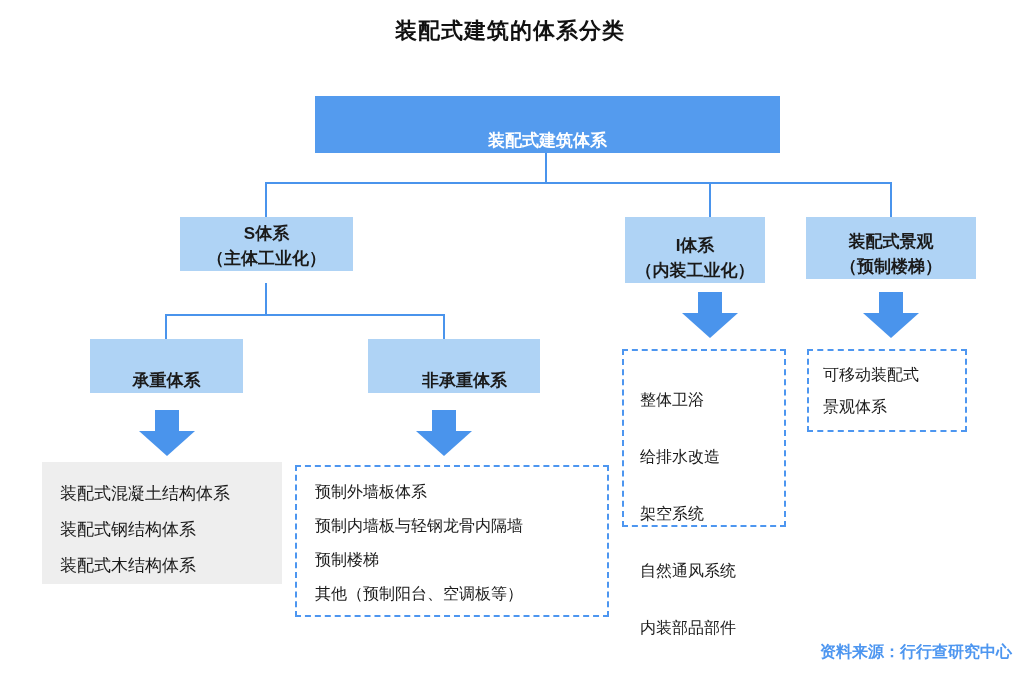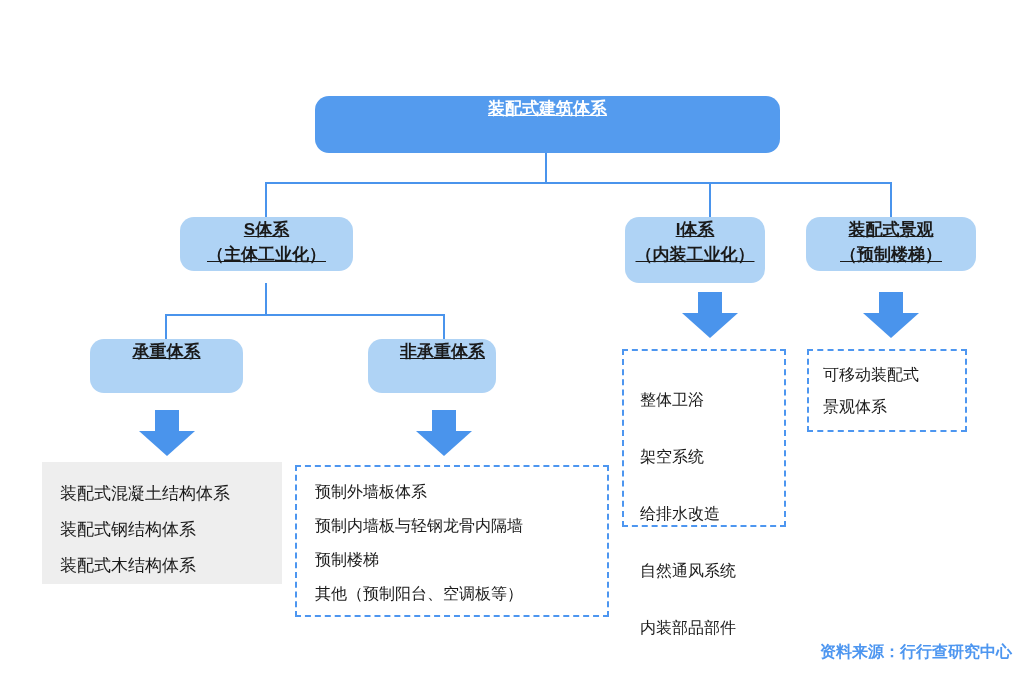--- a/index.html
+++ b/index.html
@@ -3,31 +3,31 @@
 <meta charset="utf-8">
 <style>
   html,body{margin:0;padding:0;background:#ffffff;}
   body{font-family:"Liberation Sans","DejaVu Sans",sans-serif;}
   .canvas{position:relative;width:1020px;height:676px;background:#ffffff;overflow:hidden;}
 
   .title{position:absolute;left:0;top:16px;width:1020px;margin:0;
          text-align:center;font-size:22px;font-weight:bold;color:#111;letter-spacing:1px;}
 
   .node{position:absolute;box-sizing:border-box;display:flex;flex-direction:column;
-        align-items:center;justify-content:flex-start;text-align:center;
-        font-weight:bold;color:var(--text);font-size:17px;line-height:25px;border-radius:14px;text-decoration:underline;}
+        align-items:center;justify-content:flex-end;text-align:center;
+        font-weight:bold;color:var(--text);font-size:17px;line-height:25px;border-radius:0;}
   .node.root{left:315px;top:96px;width:465px;height:57px;
              background:var(--root-fill);color:var(--root-text);font-size:17px;}
   .node.branch{background:var(--branch-fill);}
   .node.branch-s{left:180px;top:217px;width:173px;height:54px;}
   .node.branch-i{left:625px;top:217px;width:140px;height:66px;}
-  .node.branch-landscape{left:806px;top:217px;width:170px;height:54px;}
+  .node.branch-landscape{left:806px;top:217px;width:170px;height:62px;}
   .node.sub{background:var(--branch-fill);height:54px;top:339px;}
   .node.sub-load{left:90px;width:153px;}
-  .node.sub-nonload{left:368px;width:128px;padding-left:21px;}
+  .node.sub-nonload{left:368px;width:172px;padding-left:21px;}
 
   .cline{position:absolute;background:var(--line);}
   .l1{left:545px;top:153px;width:2px;height:30px;}
   .l2{left:265px;top:182px;width:627px;height:2px;}
   .l3{left:265px;top:184px;width:2px;height:33px;}
   .l4{left:709px;top:184px;width:2px;height:33px;}
   .l5{left:890px;top:184px;width:2px;height:33px;}
   .l6{left:265px;top:283px;width:2px;height:33px;}
   .l7{left:165px;top:314px;width:280px;height:2px;}
   .l8{left:165px;top:316px;width:2px;height:33px;}
@@ -56,20 +56,21 @@
   .leaf-landscape .line{line-height:32px;}
 
   .source{position:absolute;right:8px;top:642px;font-size:16px;font-weight:bold;
           color:var(--source-text);white-space:nowrap;}
 </style>
 </head>
 <body>
 
 <div class="canvas">
 
+  <h1 class="title">装配式建筑的体系分类</h1>
 
   <div class="node root">
     <span>装配式建筑体系</span>
   </div>
 
   <div class="cline l1"></div>
   <div class="cline l2"></div>
   <div class="cline l3"></div>
   <div class="cline l4"></div>
   <div class="cline l5"></div>
@@ -123,22 +124,22 @@
 
   <div class="leaf leaf-dashed leaf-nonload">
     <div class="line">预制外墙板体系</div>
     <div class="line">预制内墙板与轻钢龙骨内隔墙</div>
     <div class="line">预制楼梯</div>
     <div class="line">其他（预制阳台、空调板等）</div>
   </div>
 
   <div class="leaf leaf-dashed leaf-i">
     <div class="line">整体卫浴</div>
+    <div class="line">给排水改造</div>
     <div class="line">架空系统</div>
-    <div class="line">给排水改造</div>
     <div class="line">自然通风系统</div>
     <div class="line">内装部品部件</div>
   </div>
 
   <div class="leaf leaf-dashed leaf-landscape">
     <div class="line">可移动装配式</div>
     <div class="line">景观体系</div>
   </div>
 
   <div class="source">资料来源：行行查研究中心</div>

